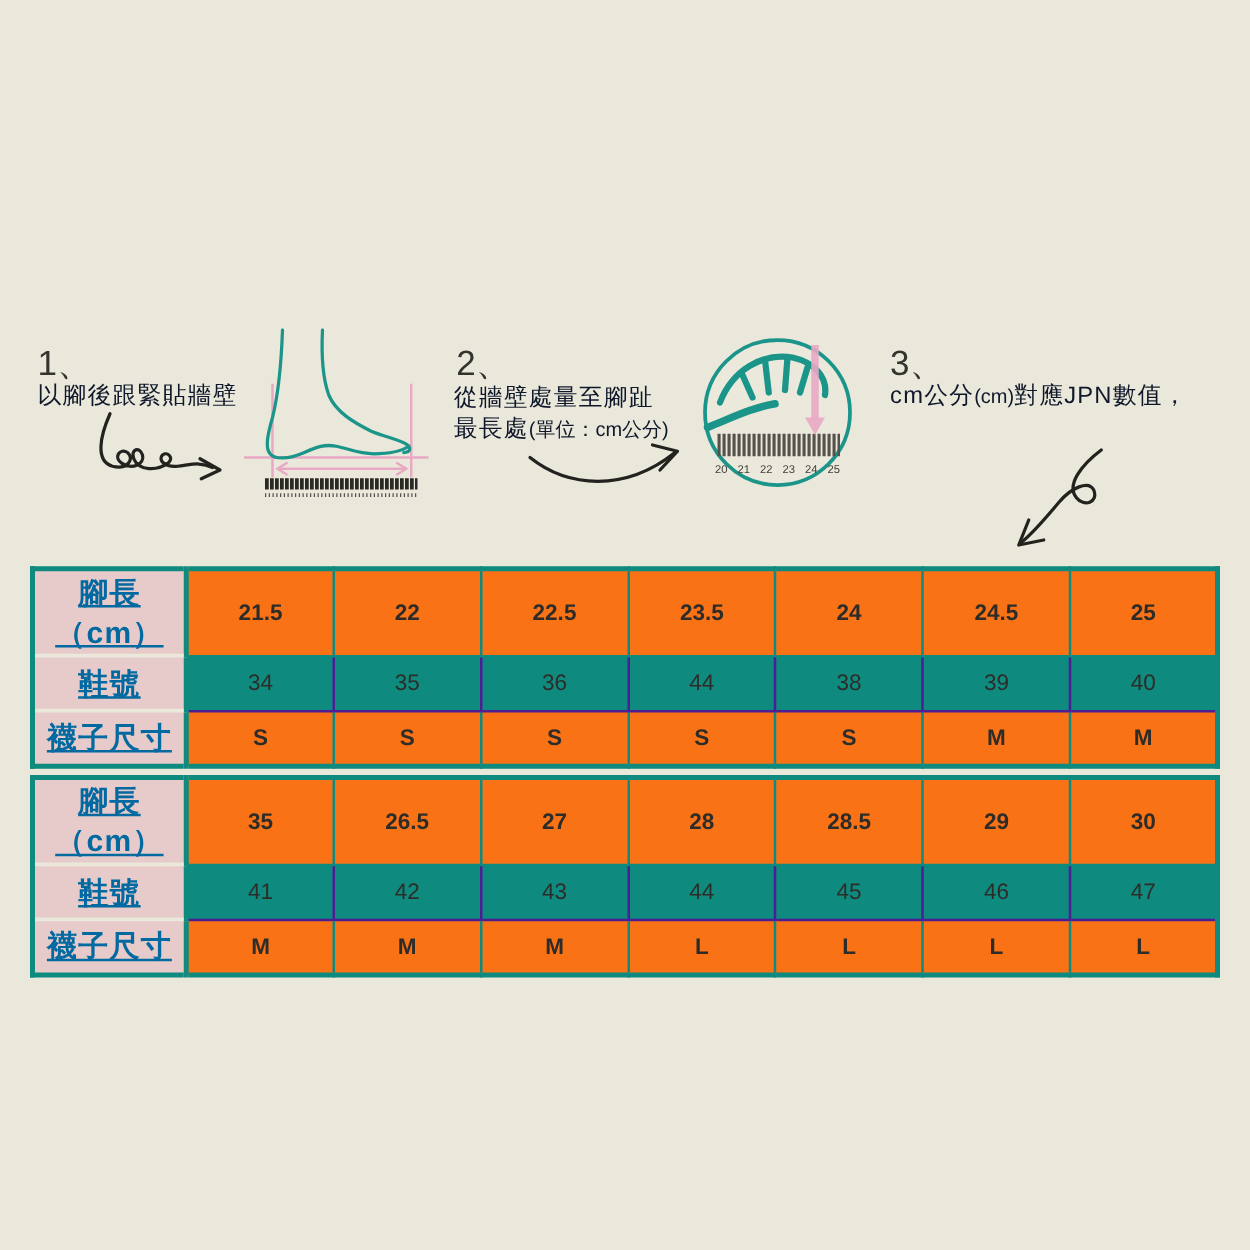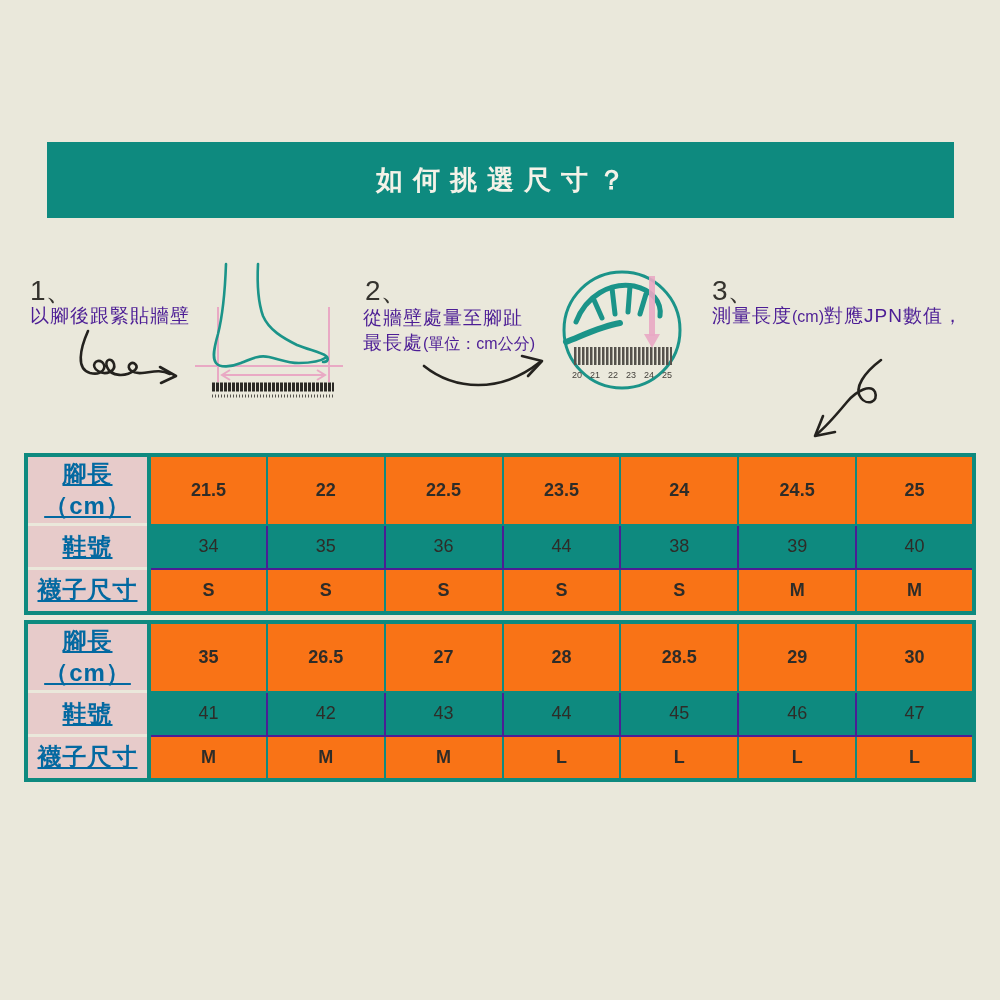--- a/index.html
+++ b/index.html
@@ -6,44 +6,41 @@
   body{font-family:"Liberation Sans","DejaVu Sans",sans-serif;}
   .page{position:relative;width:1000px;height:1000px;background:#EAE8DB;overflow:hidden;}
 
   
   .banner{position:absolute;left:47px;top:142px;width:907px;height:76px;background:#0E8A7F;
           display:flex;align-items:center;justify-content:center;}
   .banner span{color:#F4F2E8;font-size:27px;font-weight:bold;letter-spacing:10px;padding-left:10px;}
 
   
   .step-num{position:absolute;font-size:28px;color:#35332E;}
-  .step-text{position:absolute;font-size:19px;color:#4c1d95;letter-spacing:1px;white-space:nowrap;text-align:right;}
+  .step-text{position:absolute;font-size:19px;color:#0f172a;letter-spacing:1px;white-space:nowrap;text-align:right;}
   .step-sub{font-size:16px;letter-spacing:0;}
   .sketch{position:absolute;}
 
   
   table.size-table{position:absolute;left:24px;width:952px;border-collapse:collapse;
                    table-layout:fixed;border:4px solid #0E8A7F;}
   table.size-table tr{height:44px;}
   table.size-table th{background:#E7CBCA;border-top:3px solid #EAE8DB;border-bottom:3px solid #EAE8DB;
                       border-right:4px solid #0E8A7F;font-size:24px;font-weight:bold;color:#0369a1;
                       letter-spacing:1px;text-decoration:underline;}
   table.size-table td{text-align:center;font-size:18px;color:#2E2C28;}
   td.cream{background:#f97316;border:2px solid #0E8A7F;font-weight:bold;}
   td.teal{background:#0E8A7F;border:2px solid #4c1d95;color:#F2F0E6;}
   .t1{top:453px;} .t2{top:620px;}
 </style>
 </head>
 <body>
 
 <div class="page">
 
-  <div class="banner">
-    <span>如何挑選尺寸？</span>
-  </div>
 
   <div class="step-num" style="left:30px;top:272px;">1、</div>
   <div class="step-text" style="left:30px;top:303px;">以腳後跟緊貼牆壁</div>
 
   <svg class="sketch" style="left:48px;top:325px;" width="160" height="75" viewBox="0 0 160 75">
     <path d="M40,6 C32,24 28,44 42,48 C54,51 60,42 54,37 C48,33 42,41 50,46 C58,51 68,46 66,39 C64,32 56,34 59,42 C63,52 78,52 87,45 C91,41 86,36 82,39 C78,43 84,49 94,48 C104,47 112,44 122,49" fill="none" stroke="#24221E" stroke-width="2.6" stroke-linecap="round"></path>
     <path d="M112,42 L128,51 L113,58" fill="none" stroke="#24221E" stroke-width="2.6" stroke-linecap="round" stroke-linejoin="round"></path>
   </svg>
 
   <svg class="sketch" style="left:195px;top:262px;" width="148" height="142" viewBox="0 0 148 142">
@@ -92,21 +89,21 @@
       <text x="84" y="110">24</text>
       <text x="102" y="110">25</text>
     </g>
 
     <line x1="92" y1="8" x2="92" y2="68" stroke="#E9A9C4" stroke-width="6" opacity="0.9"></line>
     <polygon points="84,66 100,66 92,80" fill="#E9A9C4" opacity="0.9"></polygon>
   </svg>
 
   <div class="step-num" style="left:712px;top:272px;">3、</div>
   <div class="step-text" style="left:712px;top:303px;">
-    <span>測量長度</span><span class="step-sub">(cm)</span><span>對應JPN數值，</span>
+    <span>cm公分</span><span class="step-sub">(cm)</span><span>對應JPN數值，</span>
   </div>
 
   <svg class="sketch" style="left:795px;top:358px;" width="110" height="85" viewBox="0 0 110 85">
     <path d="M86,2 C70,14 58,30 66,40 C72,48 84,44 80,34 C76,26 62,32 52,44 C42,56 32,68 22,76" fill="none" stroke="#24221E" stroke-width="2.6" stroke-linecap="round"></path>
     <path d="M28,58 L20,78 L40,74" fill="none" stroke="#24221E" stroke-width="2.6" stroke-linecap="round" stroke-linejoin="round"></path>
   </svg>
 
   <table class="size-table t1">
     <colgroup>
         <col style="width:123px">

